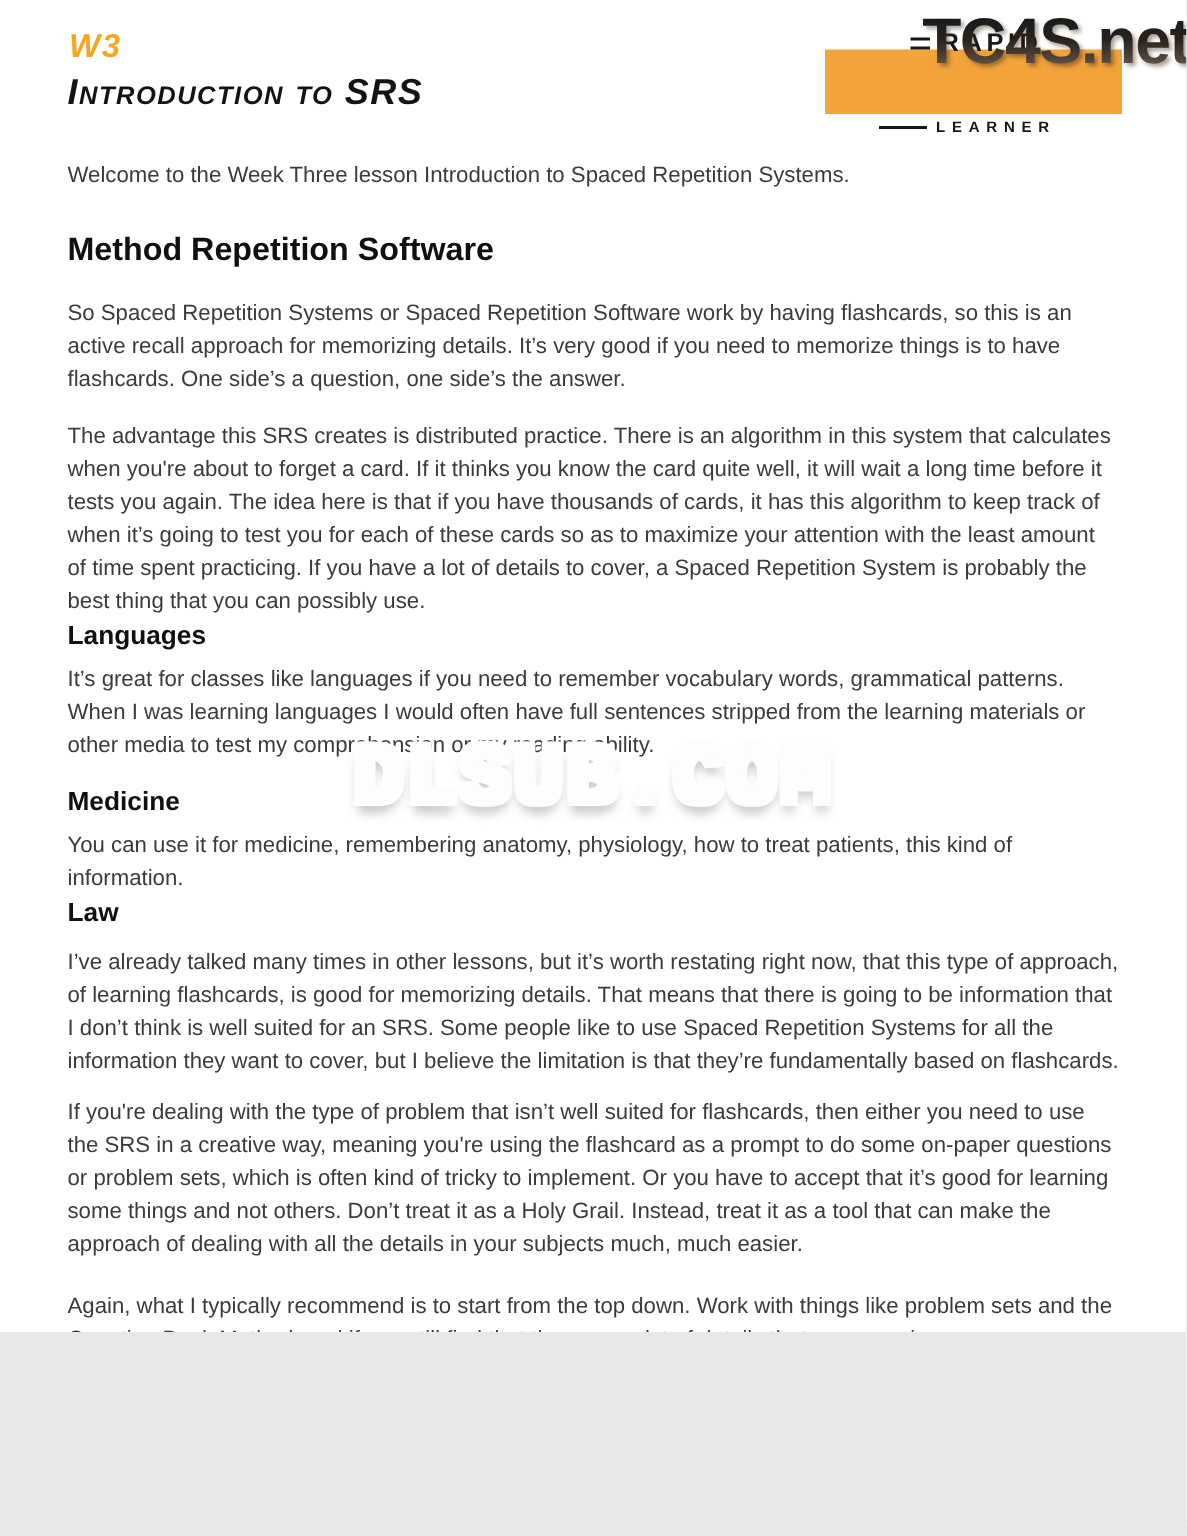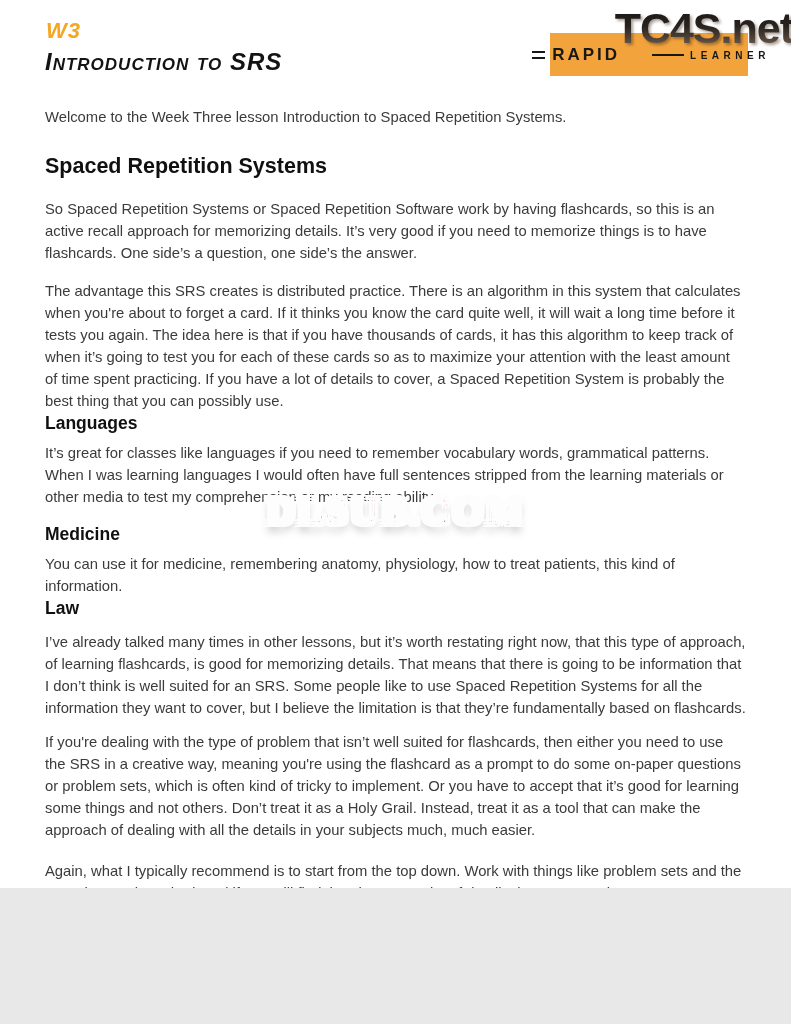--- a/index.html
+++ b/index.html
@@ -20,21 +20,21 @@
   }
   .lesson-title {
     position:absolute; left:45px; top:48px;
     font-size:24px; font-weight:900; font-style:italic;
     font-variant:small-caps; letter-spacing:1px; color:#131313;
   }
   .brand-box {
     position:absolute; left:550px; top:33px;
     width:198px; height:43px;
     background:#f2a33c;
-    display:flex; flex-direction:row; justify-content:center; align-items:center;
+    display:flex; flex-direction:column; justify-content:center; align-items:center;
     z-index:1;
     gap:40px;
   }
   .brand-row1 { display:flex; align-items:center; gap:7px; margin-left:4px; }
   .brand-top {
     font-size:17px; font-weight:900; letter-spacing:3px; color:#181818;
   }
   .equals-icon {
     width:13px; height:8px;
     border-top:2.5px solid #181818; border-bottom:2.5px solid #181818;
@@ -63,22 +63,22 @@
   .mt9  { margin-top:19px; }
   .mt12 { margin-top:12px; }
   .mt15 { margin-top:15px; }
   .mt16 { margin-top:16px; }
   .mt20 { }
 
   
   .wm-mid {
     position:absolute; top:487px; left:50%; transform:translateX(-50%);
     z-index:5; white-space:nowrap;
-    font-family:Liberation Serif, serif;
-    font-size:40px; font-weight:bold; letter-spacing:2px;
+    font-family:Liberation Mono, monospace;
+    font-size:56px; font-weight:bold; letter-spacing:2px;
     background:linear-gradient(180deg,#f0777a 0%,#dd2328 38%,#9e070c 55%,#ce1a1f 100%);
     -webkit-background-clip:text; background-clip:text; color:transparent;
     text-shadow:
       -3px -3px 0 #fdfdfd, 3px -3px 0 #fdfdfd, -3px 3px 0 #fdfdfd, 3px 3px 0 #fdfdfd,
       -3px 0 0 #fdfdfd, 3px 0 0 #fdfdfd, 0 -3px 0 #fdfdfd, 0 3px 0 #fdfdfd,
       0 7px 8px rgba(0,0,0,0.28);
     text-align: right;
   }
   .wm-bottom {
     position:absolute; top:972px; right:4px;
@@ -108,21 +108,21 @@
     <div class="brand-row2">
       <span class="line-icon"></span>
       <span class="brand-bottom">LEARNER</span>
     </div>
   </div>
   <div class="site-logo">TC4S.net</div>
 
   <div class="content">
     <p>Welcome to the Week Three lesson Introduction to Spaced Repetition Systems.</p>
 
-    <h1>Spaced Repetition Systems</h1>
+    <h1>Method Repetition Software</h1>
     <p class="mt9">So Spaced Repetition Systems or Spaced Repetition Software work by having flashcards, so this is an active recall approach for memorizing details. It’s very good if you need to memorize things is to have flashcards. One side’s a question, one side’s the answer.</p>
     <p class="mt16">The advantage this SRS creates is distributed practice. There is an algorithm in this system that calculates when you're about to forget a card. If it thinks you know the card quite well, it will wait a long time before it tests you again. The idea here is that if you have thousands of cards, it has this algorithm to keep track of when it’s going to test you for each of these cards so as to maximize your attention with the least amount of time spent practicing. If you have a lot of details to cover, a Spaced Repetition System is probably the best thing that you can possibly use.</p>
 
     <h2 class="mt20">Languages</h2>
     <p class="mt8">It’s great for classes like languages if you need to remember vocabulary words, grammatical patterns. When I was learning languages I would often have full sentences stripped from the learning materials or other media to test my comprehension or my reading ability.</p>
 
     <h2 class="mt15">Medicine</h2>
     <p class="mt8">You can use it for medicine, remembering anatomy, physiology, how to treat patients, this kind of information.</p>
 
     <h2 class="mt20">Law</h2>

